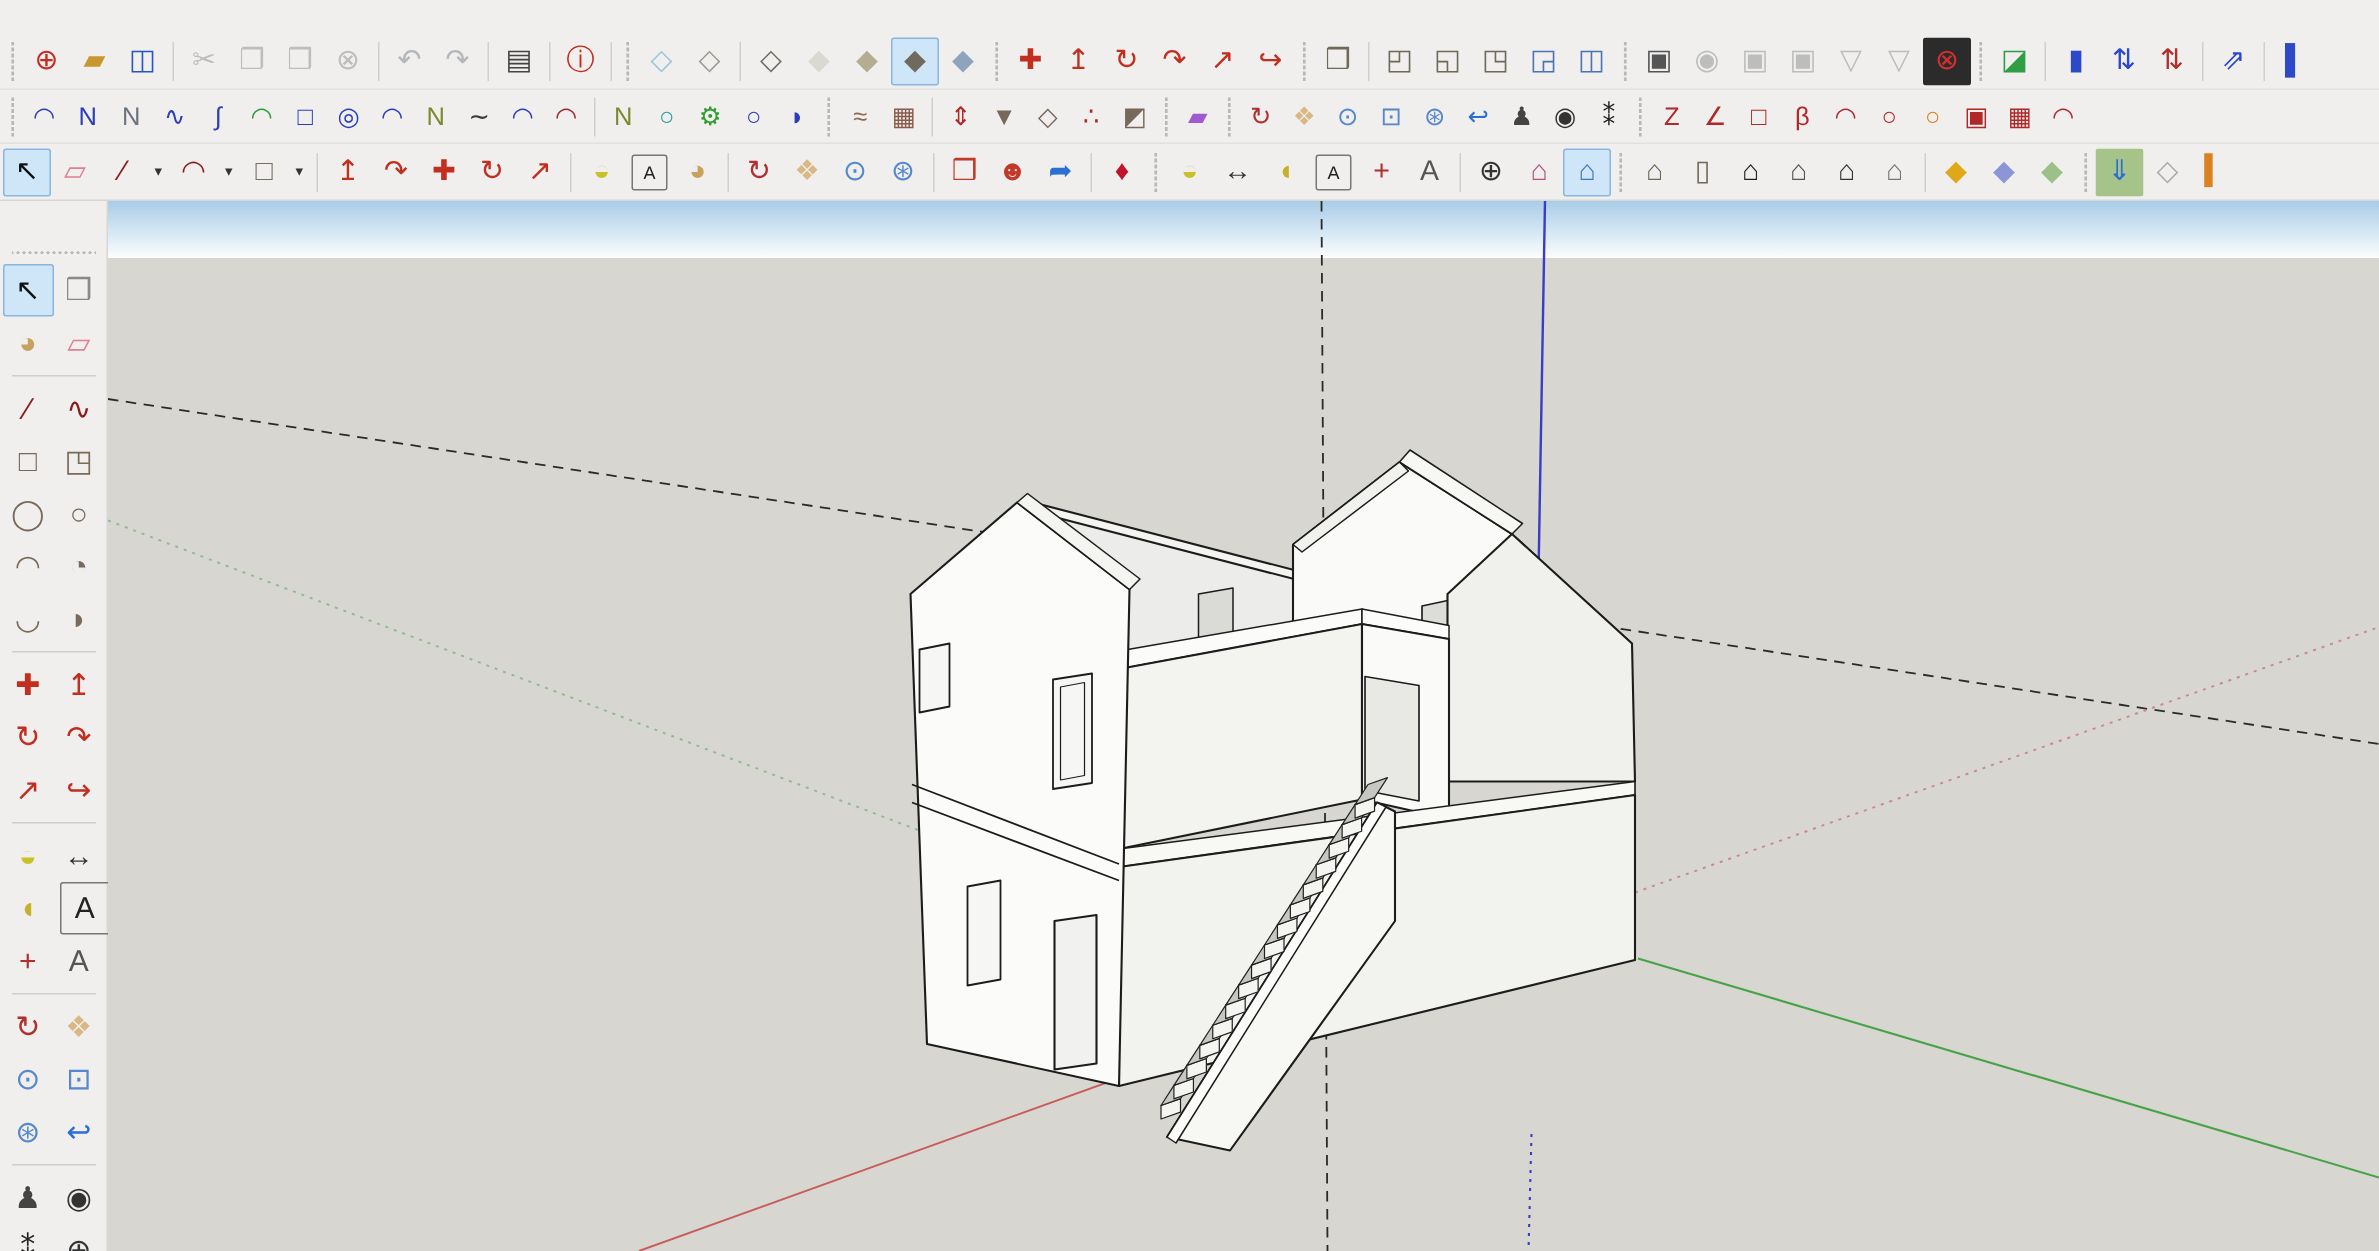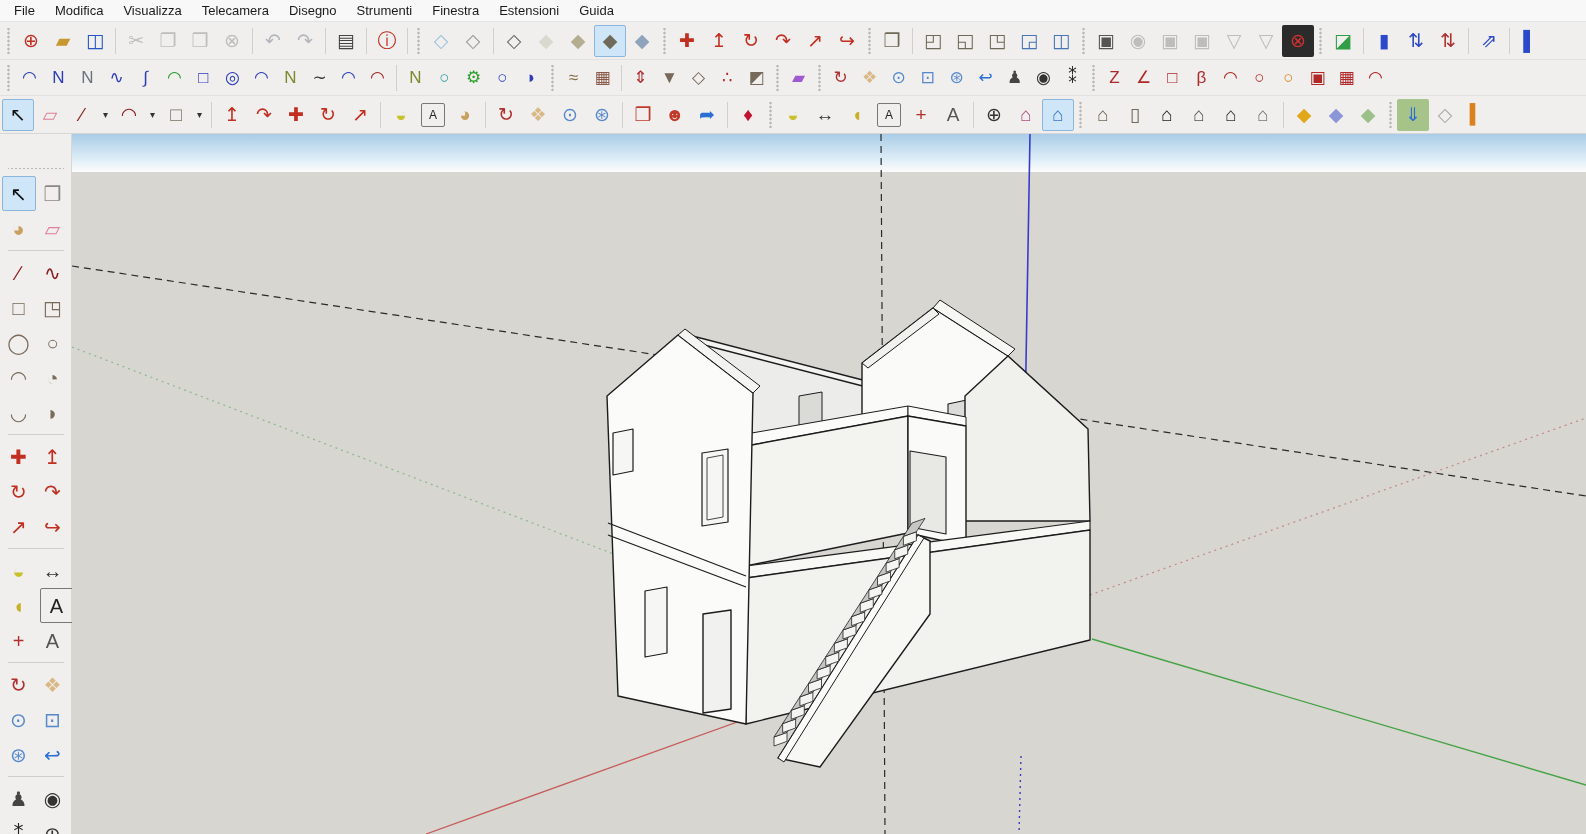--- a/index.html
+++ b/index.html
@@ -27,31 +27,20 @@
   .sidebar .sep{grid-column:1/3;width:56px;height:1px;background:#cfcecc;margin:4px auto;}
   .sidebar .handle{grid-column:1/3;width:56px;height:8px;margin:0 auto 4px auto;background-image:radial-gradient(#b9b8b6 1px,transparent 1.2px);background-size:4px 3px;background-repeat:repeat-x;background-position:center;}
   
   .viewport{position:absolute;left:72px;top:134px;width:1514px;height:700px;background:#d8d6d0;}
   .viewport svg{display:block;}
 </style>
 </head>
 <body>
 <div id="app">
 
-  <div class="menubar">
-      <span class="icon" title="menu-file">File</span>
-      <span class="icon" title="menu-modifica">Modifica</span>
-      <span class="icon" title="menu-visualizza">Visualizza</span>
-      <span class="icon" title="menu-telecamera">Telecamera</span>
-      <span class="icon" title="menu-disegno">Disegno</span>
-      <span class="icon" title="menu-strumenti">Strumenti</span>
-      <span class="icon" title="menu-finestra">Finestra</span>
-      <span class="icon" title="menu-estensioni">Estensioni</span>
-      <span class="icon" title="menu-guida">Guida</span>
-    </div>
 
   <div class="tbar" id="tbar1">
       <span class="handle"></span>
       <span class="icon" title="new-button" style="color: rgb(194, 46, 31);">⊕</span>
       <span class="icon" title="open-button" style="color: rgb(201, 151, 47);">▰</span>
       <span class="icon" title="save-button" style="color: rgb(36, 86, 196);">◫</span>
       <span class="sep"></span>
       <span class="icon disabled" title="cut-button" style="color: rgb(181, 181, 181);">✂</span>
       <span class="icon disabled" title="copy-button" style="color: rgb(181, 181, 181);">❐</span>
       <span class="icon disabled" title="paste-button" style="color: rgb(181, 181, 181);">❒</span>

